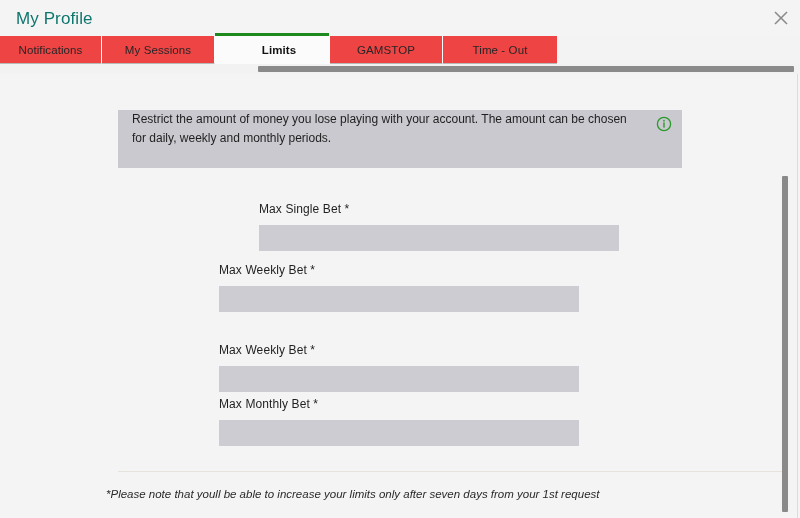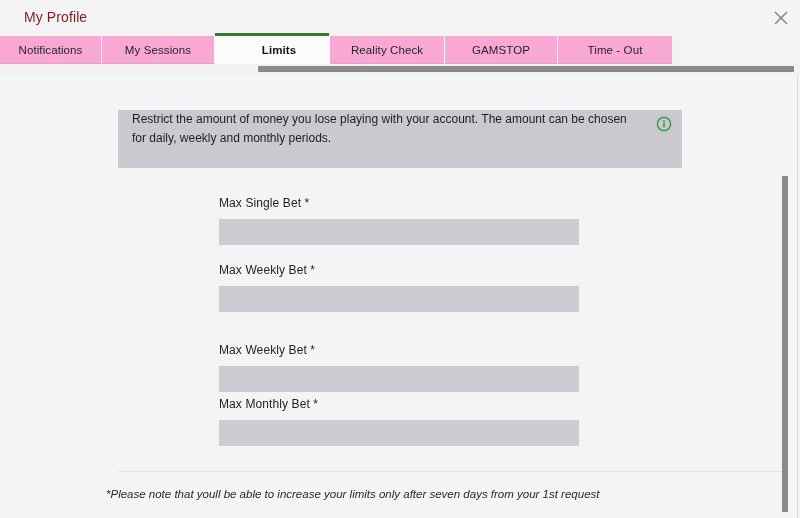--- a/index.html
+++ b/index.html
@@ -28,24 +28,24 @@
   .titlebar {
     position: absolute;
     left: 0;
     top: 0;
     width: 800px;
     height: 36px;
     background: #f4f4f4;
   }
   .title-text {
     position: absolute;
-    left: 24px;
+    left: 16px;
     top: 9px;
-    font-size: 14px;
-    color: #7f1d1d;
+    font-size: 17px;
+    color: #0f766e;
     letter-spacing: 0.1px;
   }
   .close-btn {
     position: absolute;
     right: 8px;
     top: 7px;
     width: 22px;
     height: 22px;
     cursor: pointer;
   }
@@ -56,21 +56,21 @@
     position: absolute;
     left: 0;
     top: 36px;
     width: 800px;
     height: 28px;
     display: flex;
     box-sizing: border-box;
   }
   .tab {
     position: relative;
-    background: #f9a8d4;
+    background: #ef4444;
     border-right: 1px solid #ffffff;
     border-bottom: 1px solid #b9b9b9;
     display: flex;
     align-items: center;
     justify-content: center;
     font-size: 11.5px;
     color: #262626;
     cursor: pointer;
     box-sizing: border-box;
     height: 28px;
@@ -253,23 +253,20 @@
   <div class="tabbar" id="tabbar">
       <div class="tab" style="width: 102px;">
         <span>Notifications</span>
       </div>
       <div class="tab" style="width: 113px;">
         <span>My Sessions</span>
       </div>
       <div class="tab active" style="width: 115px; padding-left: 14px;">
         <span>Limits</span>
       </div>
-      <div class="tab" style="width: 115px;">
-        <span>Reality Check</span>
-      </div>
       <div class="tab" style="width: 113px;">
         <span>GAMSTOP</span>
       </div>
       <div class="tab" style="width: 114px;">
         <span>Time - Out</span>
       </div>
     </div>
 
   <div class="hscroll-track"></div>
   <div class="hscroll-thumb"></div>
@@ -281,21 +278,21 @@
       <div class="info-icon">
         <svg width="16" height="16" viewBox="0 0 16 16" aria-hidden="true">
           <circle cx="8" cy="8" r="6.6" fill="none" stroke="#2a9a2a" stroke-width="1.3"></circle>
           <circle cx="8" cy="4.7" r="0.85" fill="#2a9a2a"></circle>
           <rect x="7.3" y="6.4" width="1.4" height="5.2" fill="#2a9a2a"></rect>
         </svg>
       </div>
     </div>
 
     <div class="form" id="form">
-        <div class="field" style="top: 122px;">
+        <div class="field" style="top: 128px; margin-left: 40px;">
           <label class="field-label">Max Single Bet *</label>
           <input type="text" class="field-input" value="" placeholder="" style="">
         </div>
         <div class="field" style="top: 189px;">
           <label class="field-label">Max Weekly Bet *</label>
           <input type="text" class="field-input" value="" placeholder="" style="">
         </div>
         <div class="field" style="top: 269px;">
           <label class="field-label">Max Weekly Bet *</label>
           <input type="text" class="field-input" value="" placeholder="" style="">

